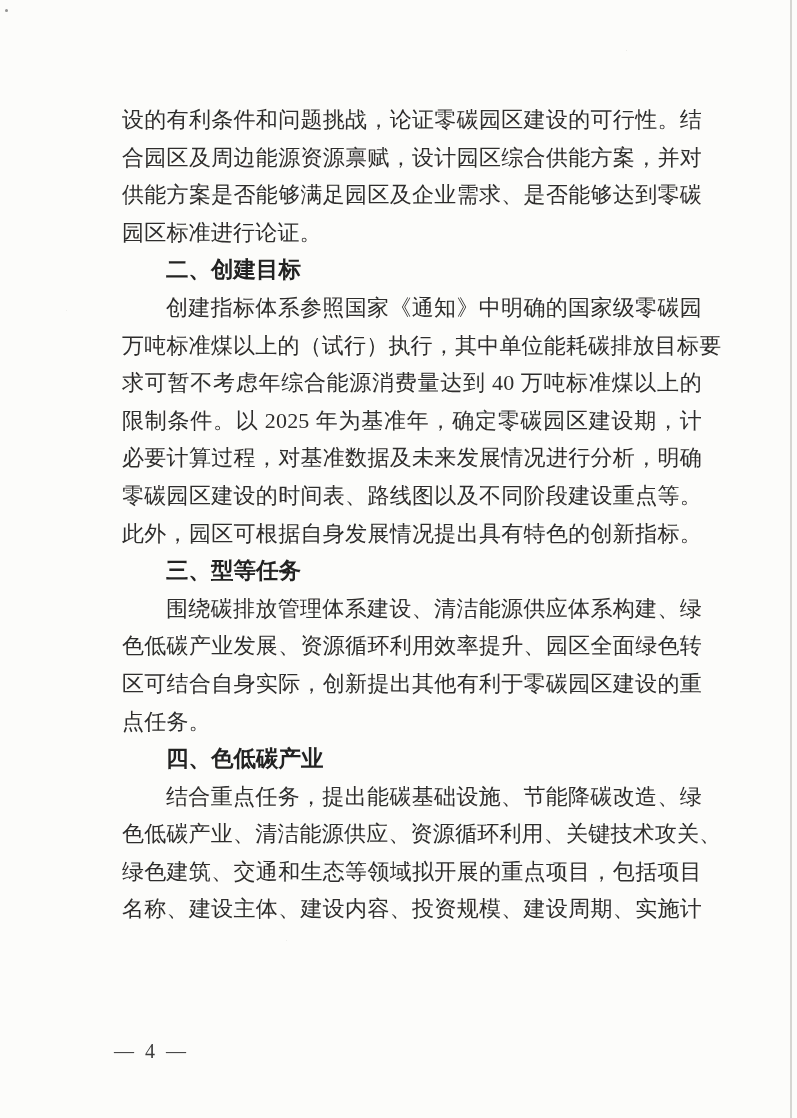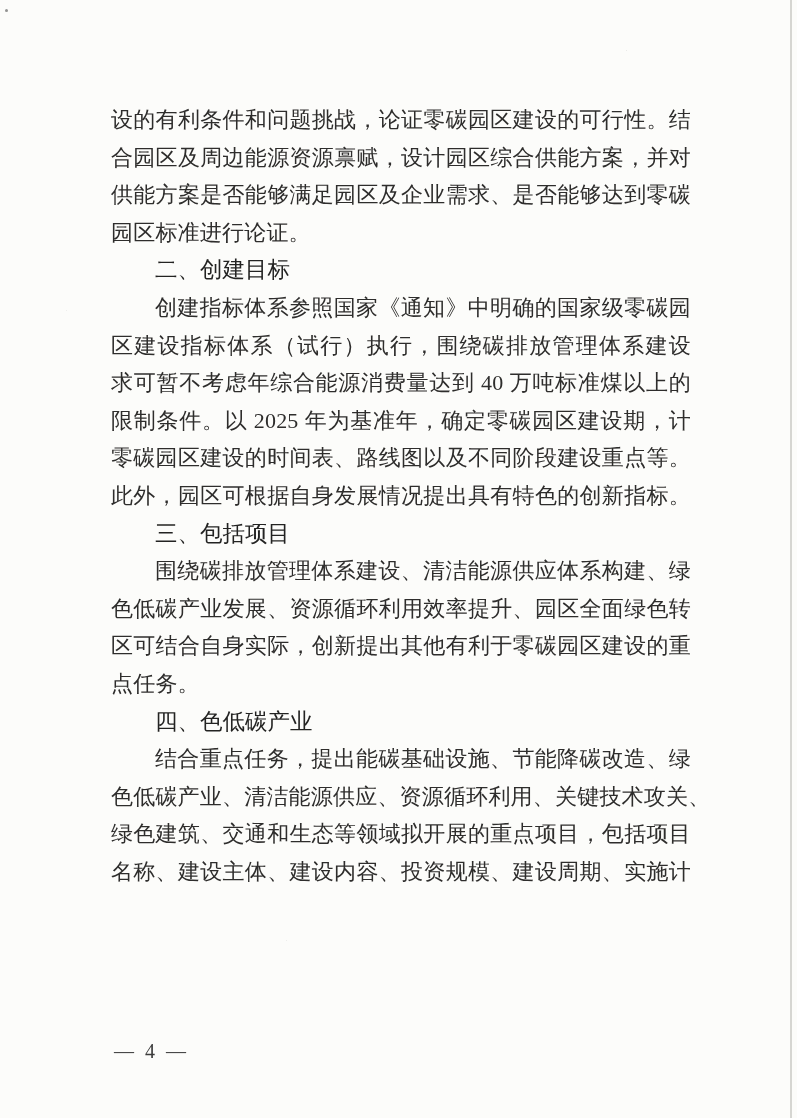--- a/index.html
+++ b/index.html
@@ -25,21 +25,21 @@
     left: 5px; top: 9px;
     width: 3px; height: 3px;
     border-radius: 50%;
     background: rgba(60,60,60,.55);
     box-shadow: 620px 40px 0 -1px rgba(120,120,120,.18),
                 280px 930px 0 -1px rgba(120,120,120,.15),
                 60px 300px 0 -1px rgba(130,130,130,.14);
   }
   .text-block {
     position: absolute;
-    left: 111px;
+    left: 122px;
     top: 101px;
     width: 580px;
   }
   .line {
     height: 37.6px;
     line-height: 37.6px;
     font-size: 22px;
     letter-spacing: 0.2px;
     text-align: justify;
     text-align-last: justify;
@@ -48,21 +48,21 @@
   }
   .line.end {
     text-align: right;
     text-align-last: left;
   }
   .line.first {
     text-indent: 44px;
   }
   .heading {
     font-family: "Liberation Sans", "DejaVu Sans", sans-serif;
-    font-weight: 400;
+    font-weight: 700;
     font-size: 22.5px;
     text-indent: 44px;
     text-align: left;
     text-align-last: left;
     color: #232322;
     height: 37.6px;
     line-height: 37.6px;
   }
   .footer {
     position: absolute;
@@ -89,27 +89,28 @@
 
   <div class="text-block">
 
     <div class="line">设的有利条件和问题挑战，论证零碳园区建设的可行性。结</div>
     <div class="line">合园区及周边能源资源禀赋，设计园区综合供能方案，并对</div>
     <div class="line">供能方案是否能够满足园区及企业需求、是否能够达到零碳</div>
     <div class="line end">园区标准进行论证。</div>
 
     <div class="heading">二、创建目标</div>
     <div class="line first">创建指标体系参照国家《通知》中明确的国家级零碳园</div>
-    <div class="line">区建设指标体系（试行）执行，围绕碳排放管理体系建设</div>
+    <div class="line">万吨标准煤以上的（试行）执行，其中单位能耗碳排放目标要</div>
     <div class="line">求可暂不考虑年综合能源消费量达到 40 万吨标准煤以上的</div>
     <div class="line">限制条件。以 2025 年为基准年，确定零碳园区建设期，计</div>
+    <div class="line">必要计算过程，对基准数据及未来发展情况进行分析，明确</div>
     <div class="line">零碳园区建设的时间表、路线图以及不同阶段建设重点等。</div>
     <div class="line">此外，园区可根据自身发展情况提出具有特色的创新指标。</div>
 
-    <div class="heading">三、包括项目</div>
+    <div class="heading">三、型等任务</div>
     <div class="line first">围绕碳排放管理体系建设、清洁能源供应体系构建、绿</div>
     <div class="line">色低碳产业发展、资源循环利用效率提升、园区全面绿色转</div>
     <div class="line">区可结合自身实际，创新提出其他有利于零碳园区建设的重</div>
     <div class="line end">点任务。</div>
 
     <div class="heading">四、色低碳产业</div>
     <div class="line first">结合重点任务，提出能碳基础设施、节能降碳改造、绿</div>
     <div class="line">色低碳产业、清洁能源供应、资源循环利用、关键技术攻关、</div>
     <div class="line">绿色建筑、交通和生态等领域拟开展的重点项目，包括项目</div>
     <div class="line">名称、建设主体、建设内容、投资规模、建设周期、实施计</div>

